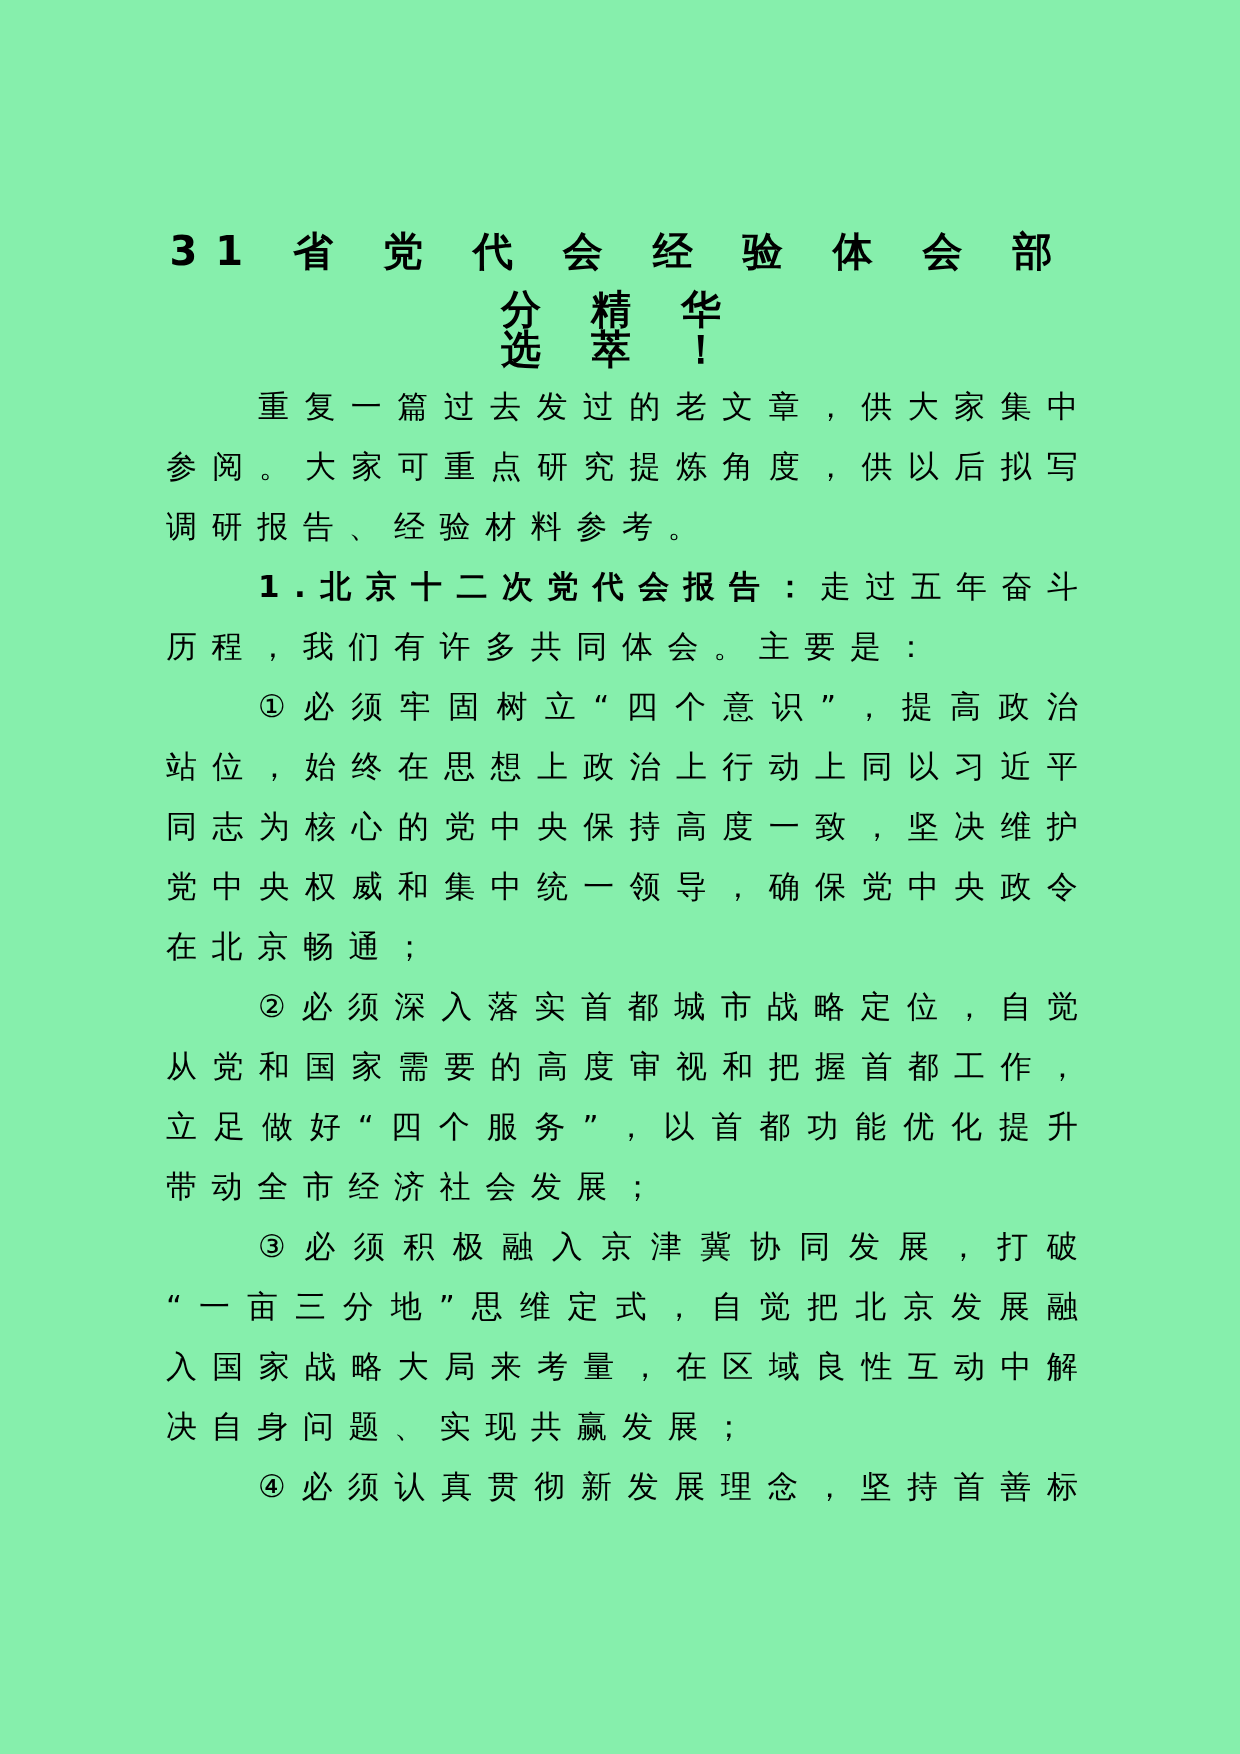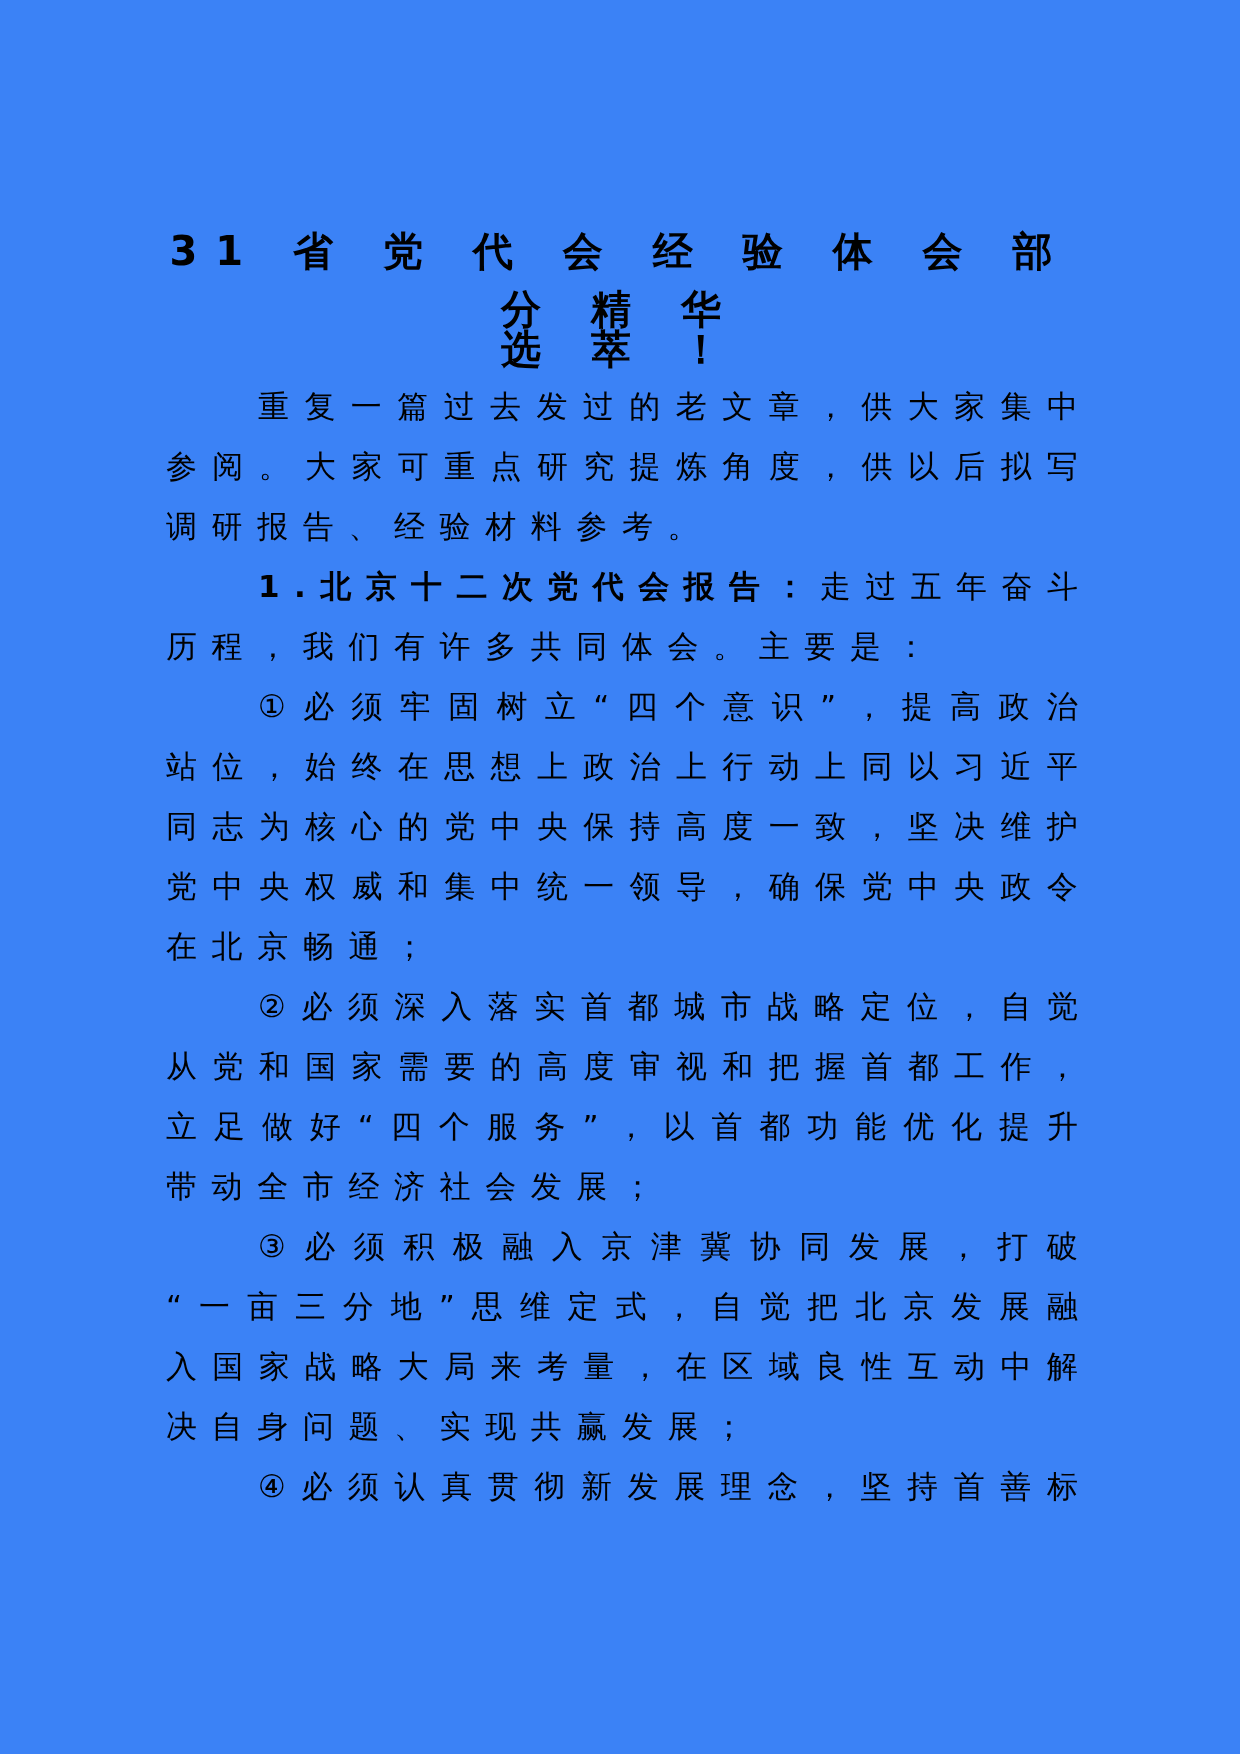--- a/index.html
+++ b/index.html
@@ -13,21 +13,21 @@
     position: relative;
     overflow: hidden;
     font-family: "DejaVu Sans", "Liberation Sans", sans-serif;
     color: #000000;
   }
   .page {
     position: absolute;
     left: 0; top: 0;
     width: 1240px;
     height: 1754px;
-    background: #3b82f6;
+    background: #86efac;
   }
   .title {
     position: absolute;
     left: 150px;
     width: 940px;
     text-align: center;
     font-weight: bold;
     font-size: 40px;
     letter-spacing: 18px;
     line-height: 58px;

